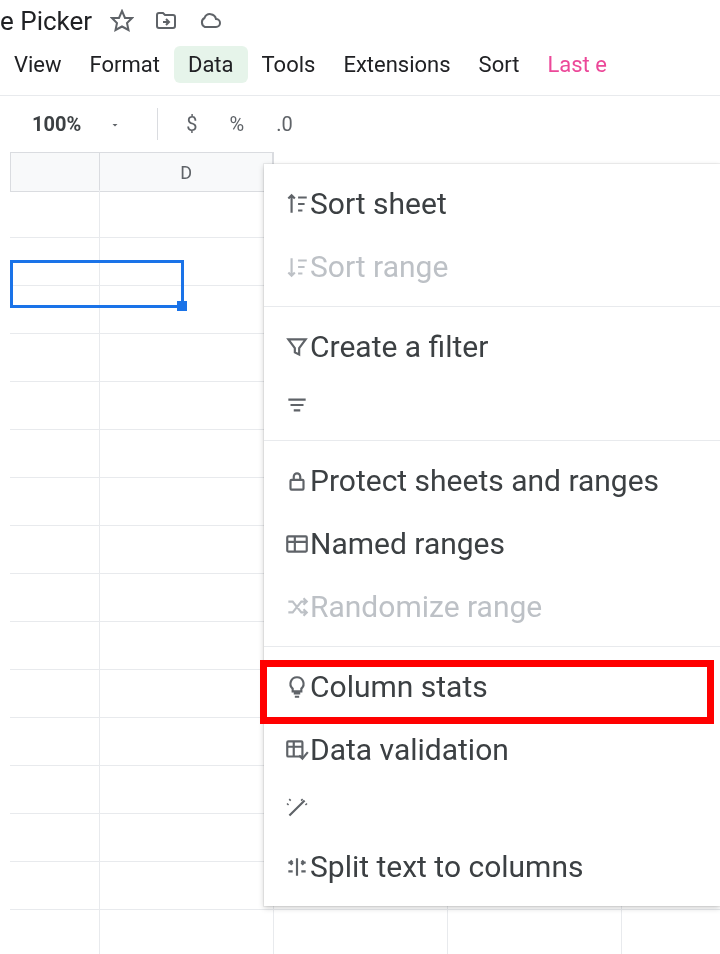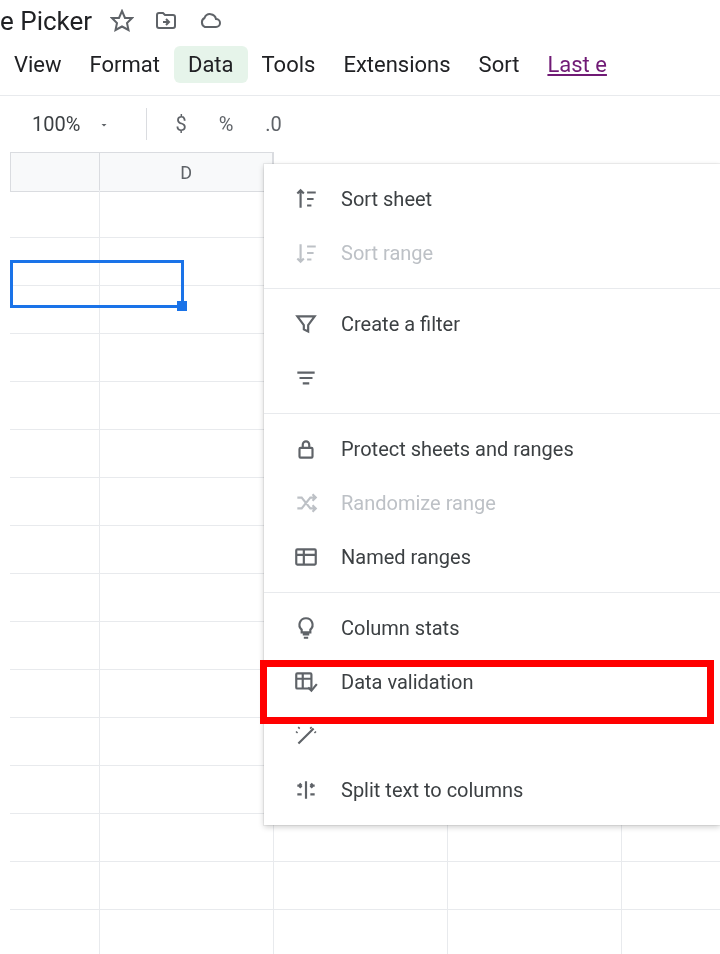--- a/index.html
+++ b/index.html
@@ -44,39 +44,39 @@
   font-size: 22px;
   color: #202124;
   padding: 6px 14px;
   border-radius: 6px;
   cursor: pointer;
 }
 .menu-item.active {
   background: #e6f4ea;
 }
 .menu-last {
-  color: #701a75;
-  text-decoration: underline;
+  color: #ec4899;
   white-space: nowrap;
 }
 
 
 .toolbar {
   display: flex;
   align-items: center;
   padding: 12px 0;
   gap: 4px;
   font-size: 20px;
   color: #3c4043;
 }
 .zoom {
   display: flex;
   align-items: center;
-  gap: 18px;
+  gap: 28px;
   padding: 0 22px 0 32px;
+  font-weight: bold;
 }
 .zoom .caret { color:#5f6368; }
 .tool-sep {
   width: 1px;
   height: 32px;
   background: #dadce0;
   margin: 0 10px;
 }
 .tool-btn {
   padding: 0 14px;
@@ -151,23 +151,22 @@
   top: 164px;
   width: 456px;
   background: #fff;
   box-shadow: 0 2px 6px rgba(0,0,0,0.2), 0 0 0 1px rgba(0,0,0,0.05);
   padding: 8px 0;
   z-index: 10;
 }
 .dd-item {
   display: flex;
   align-items: center;
-  gap: 22px;
-  padding: 14px 29px;
-  font-size: 20px;
+  padding: 14px 20px;
+  font-size: 30px;
   color: #3c4043;
   cursor: pointer;
 }
 .dd-item.disabled {
   color: #bdc1c6;
   cursor: default;
 }
 .dd-icon {
   width: 26px;
   height: 26px;
@@ -393,36 +392,36 @@
   <div class="dd-sep"></div>
   <div class="dd-item">
     <span class="dd-icon">
       <svg viewBox="0 0 24 24" fill="none" stroke="currentColor" stroke-width="2">
           <rect x="6" y="11" width="12" height="9" rx="1"></rect>
           <path d="M9 11V8a3 3 0 0 1 6 0v3"></path>
         </svg>
     </span>
     <span>Protect sheets and ranges</span>
   </div>
-  <div class="dd-item disabled">
-    <span class="dd-icon">
-      <svg viewBox="0 0 24 24" fill="none" stroke="currentColor" stroke-width="2">
-          <path d="M4 7h4l8 10h4M4 17h4l8-10h4M18 4l3 3-3 3M18 14l3 3-3 3"></path>
-        </svg>
-    </span>
-    <span>Randomize range</span>
-  </div>
   <div class="dd-item">
     <span class="dd-icon">
       <svg viewBox="0 0 24 24" fill="none" stroke="currentColor" stroke-width="2">
           <rect x="3" y="5" width="18" height="14" rx="1"></rect>
           <path d="M3 10h18M10 5v14"></path>
         </svg>
     </span>
     <span>Named ranges</span>
+  </div>
+  <div class="dd-item disabled">
+    <span class="dd-icon">
+      <svg viewBox="0 0 24 24" fill="none" stroke="currentColor" stroke-width="2">
+          <path d="M4 7h4l8 10h4M4 17h4l8-10h4M18 4l3 3-3 3M18 14l3 3-3 3"></path>
+        </svg>
+    </span>
+    <span>Randomize range</span>
   </div>
   <div class="dd-sep"></div>
   <div class="dd-item">
     <span class="dd-icon">
       <svg viewBox="0 0 24 24" fill="none" stroke="currentColor" stroke-width="2">
           <path d="M9 18h6M10 21h4M12 3a6 6 0 0 0-4 10.5V16h8v-2.5A6 6 0 0 0 12 3z"></path>
         </svg>
     </span>
     <span>Column stats</span>
   </div>

